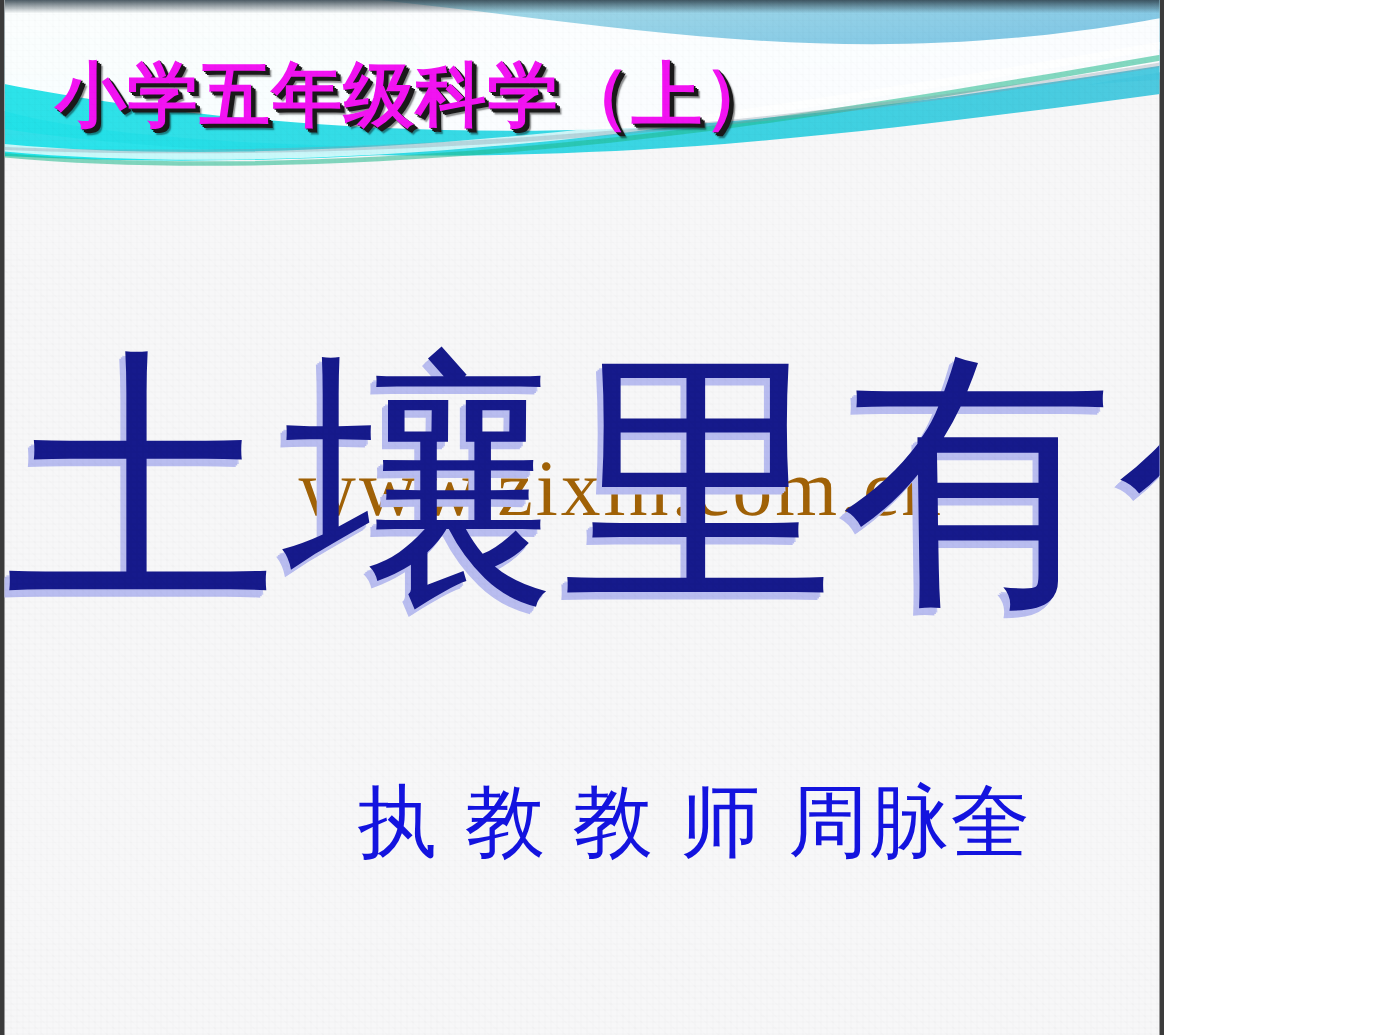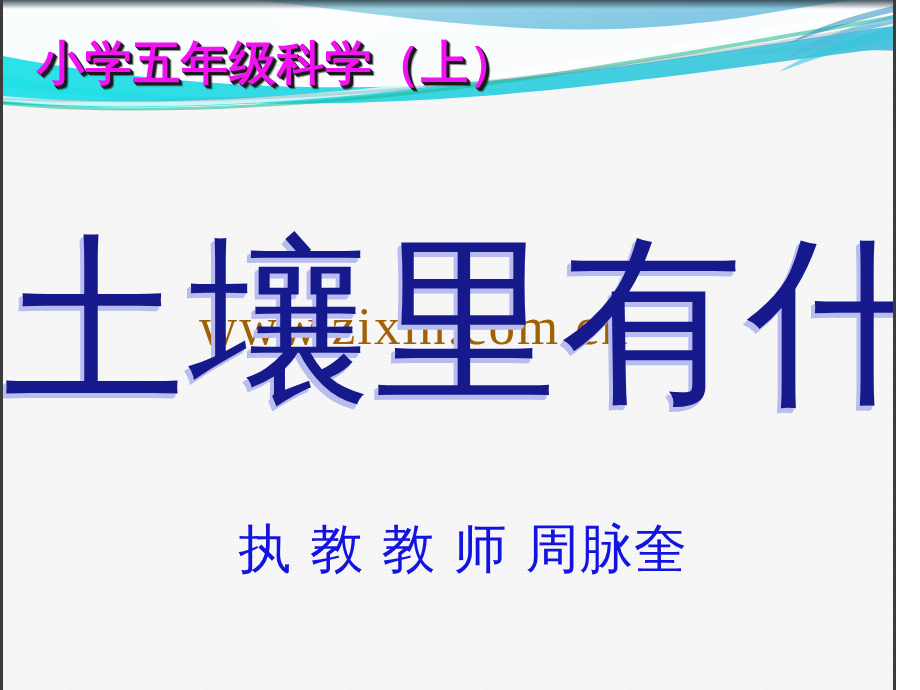--- a/index.html
+++ b/index.html
@@ -2,21 +2,21 @@
 <html><head>
 <meta charset="utf-8">
 <style>
   html, body {
     margin: 0;
     padding: 0;
     background: #ffffff;
   }
   #slide {
     position: relative;
-    width: 896px;
+    width: 776px;
     height: 690px;
     overflow: hidden;
     background: #f7f7f8;
     box-sizing: border-box;
     border-left: 3px solid #3b3b3b;
     border-right: 3px solid #3b3b3b;
     font-family: "Liberation Sans", sans-serif;
   }
 
   

